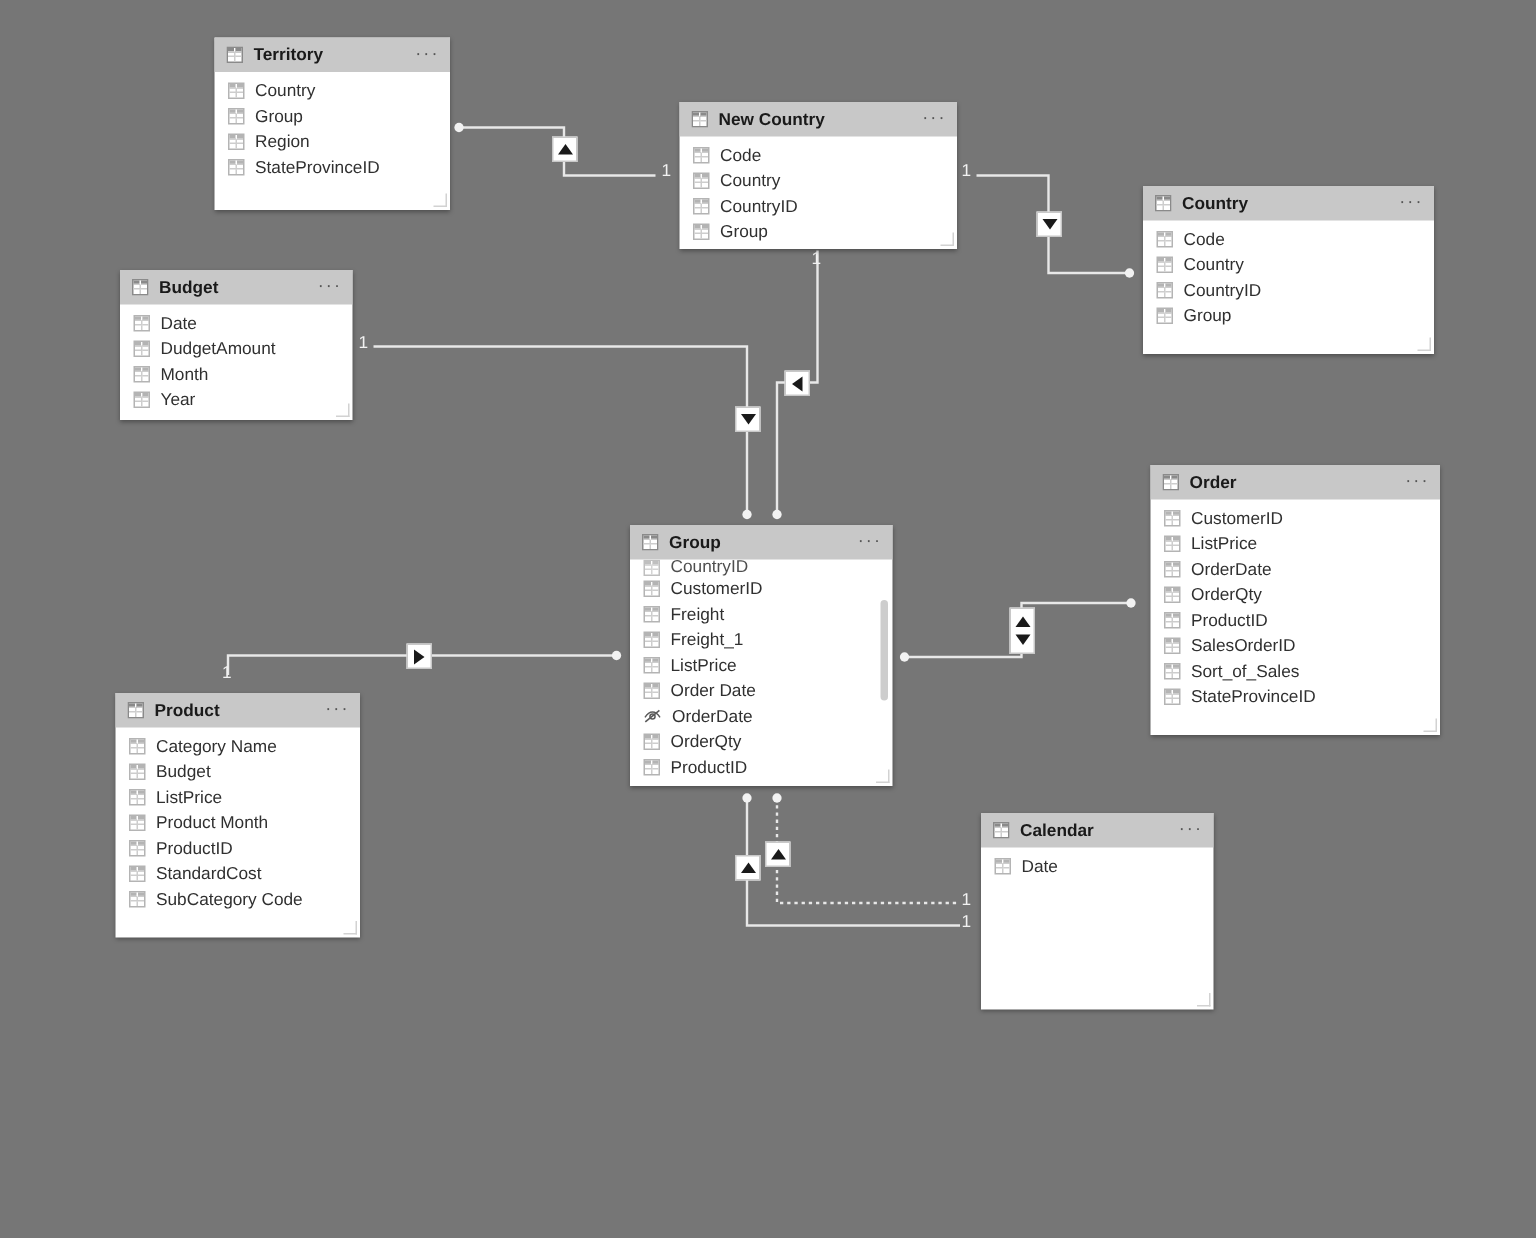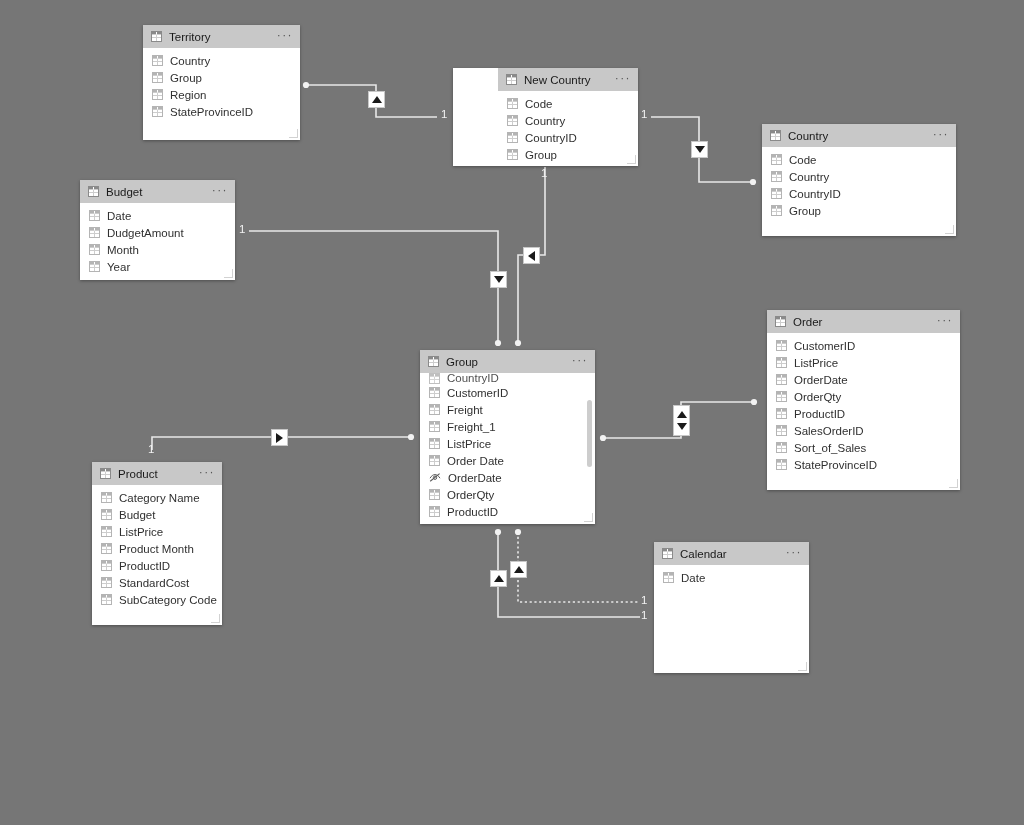--- a/index.html
+++ b/index.html
@@ -82,21 +82,21 @@
     background: #c8c8c8;
     height: 23px;
     min-height: 23px;
     display: flex;
     align-items: center;
     padding: 0 7px 0 8px;
     box-sizing: border-box;
   }
   .table-title {
     font-size: 11.5px;
-    font-weight: normal;
+    font-weight: bold;
     color: #1a1a1a;
     margin-left: 7px;
     flex: 1;
     white-space: nowrap;
     overflow: hidden;
   }
   .ellipsis-btn {
     color: #555;
     font-size: 12px;
     letter-spacing: 1.4px;
@@ -297,21 +297,21 @@
               <i></i>
               <i></i>
               <i></i>
               <i></i>
             </span>
             <span class="field-name">StateProvinceID</span>
           </div>
         </div>
         <div class="resize-grip"></div>
       </div>
-      <div class="table-card" style="left: 453px; top: 68px; width: 185px; height: 98px; padding-left: 45px;">
+      <div class="table-card" style="left: 453px; top: 68px; width: 185px; height: 98px;">
         <div class="table-header">
           <span class="grid-icon header-icon">
             <i></i>
             <i></i>
             <i></i>
             <i></i>
             <i></i>
             <i></i>
           </span>
           <span class="table-title">New Country</span>
@@ -701,21 +701,21 @@
               <i></i>
               <i></i>
               <i></i>
             </span>
             <span class="field-name">ProductID</span>
           </div>
           <div class="v-scrollbar" style="top: 18%; height: 44%;"></div>
         </div>
         <div class="resize-grip"></div>
       </div>
-      <div class="table-card" style="left: 92px; top: 462px; width: 130px; height: 163px;">
+      <div class="table-card" style="left: 77px; top: 462px; width: 163px; height: 163px;">
         <div class="table-header">
           <span class="grid-icon header-icon">
             <i></i>
             <i></i>
             <i></i>
             <i></i>
             <i></i>
             <i></i>
           </span>
           <span class="table-title">Product</span>

